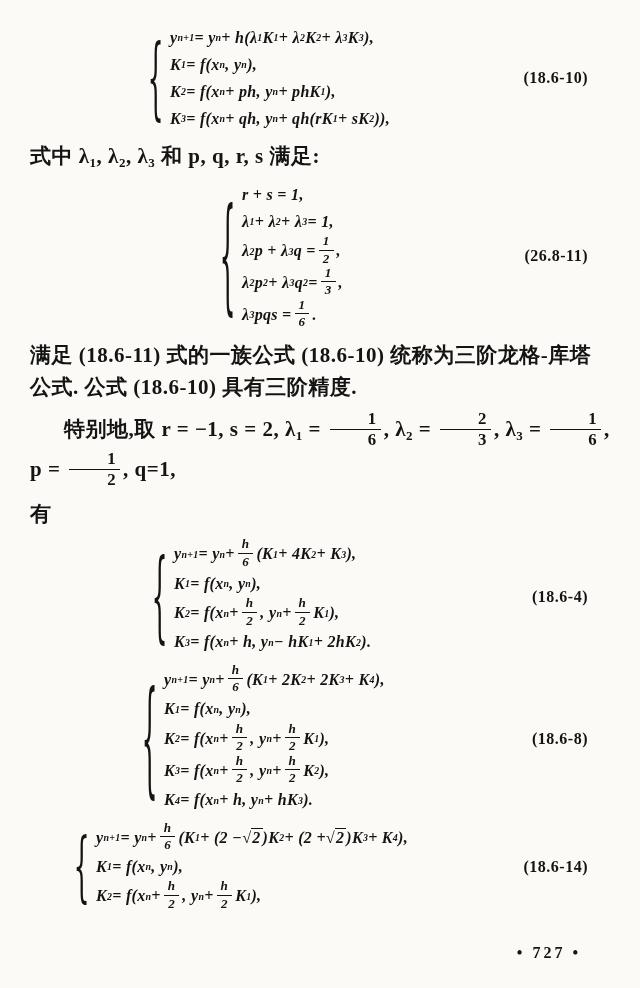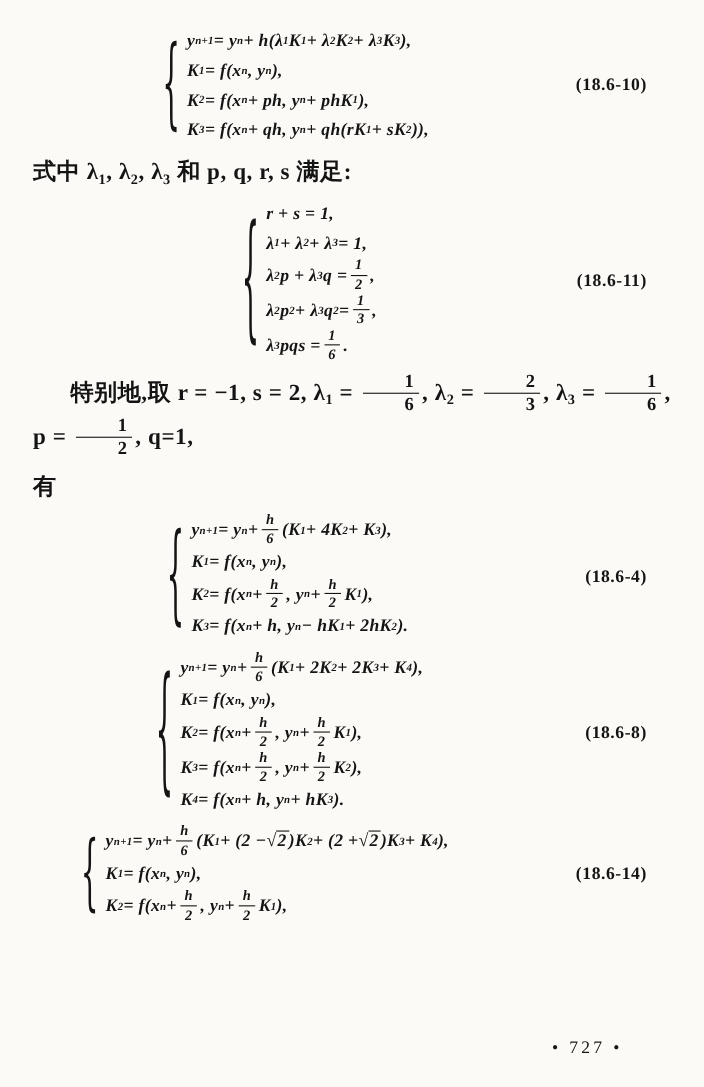--- a/index.html
+++ b/index.html
@@ -85,23 +85,23 @@
   }
   .frac .num{ border-bottom:1.5px solid currentColor; padding:0 4px 1px 4px; }
   .frac .den{ padding-top:1px; }
   .sqrt{ white-space:nowrap; }
   .sqrt .rad{ border-top:1.5px solid currentColor; padding:0 2px 0 1px; }
   
   .cn .frac{ font-size:0.8em; }
   
   .page-number{
     position:absolute;
-    right:74px;
+    right:59px;
     bottom:26px;
-    font-weight:400;
+    font-weight:700;
     font-size:16px;
     letter-spacing:3px;
   }
 </style>
 </head>
 <body>
 
 <div class="page">
 
   <section class="eq-block" style="margin-left:118px">
@@ -132,23 +132,24 @@
           </span>,</div>
         <div class="eq-line">λ<sub>2</sub>p<sup>2</sup> + λ<sub>3</sub>q<sup>2</sup> = <span class="frac">
             <span class="num">1</span>
             <span class="den">3</span>
           </span>,</div>
         <div class="eq-line">λ<sub>3</sub>pqs = <span class="frac">
             <span class="num">1</span>
             <span class="den">6</span>
           </span>.</div>
       </div>
-    <span class="eq-label">(18.6-11)</span>
-  </section>
-
+    <span class="eq-label">(26.8-11)</span>
+  </section>
+
+  <p class="cn">满足 (18.6-11) 式的一族公式 (18.6-10) 统称为三阶龙格-库塔公式.  公式 (18.6-10) 具有三阶精度.</p>
 
   <p class="cn indent">特别地,取 r = −1, s = 2, λ<sub>1</sub> = <span class="frac">
         <span class="num">1</span>
         <span class="den">6</span>
       </span>,  λ<sub>2</sub> = <span class="frac">
         <span class="num">2</span>
         <span class="den">3</span>
       </span>,  λ<sub>3</sub> = <span class="frac">
         <span class="num">1</span>
         <span class="den">6</span>

